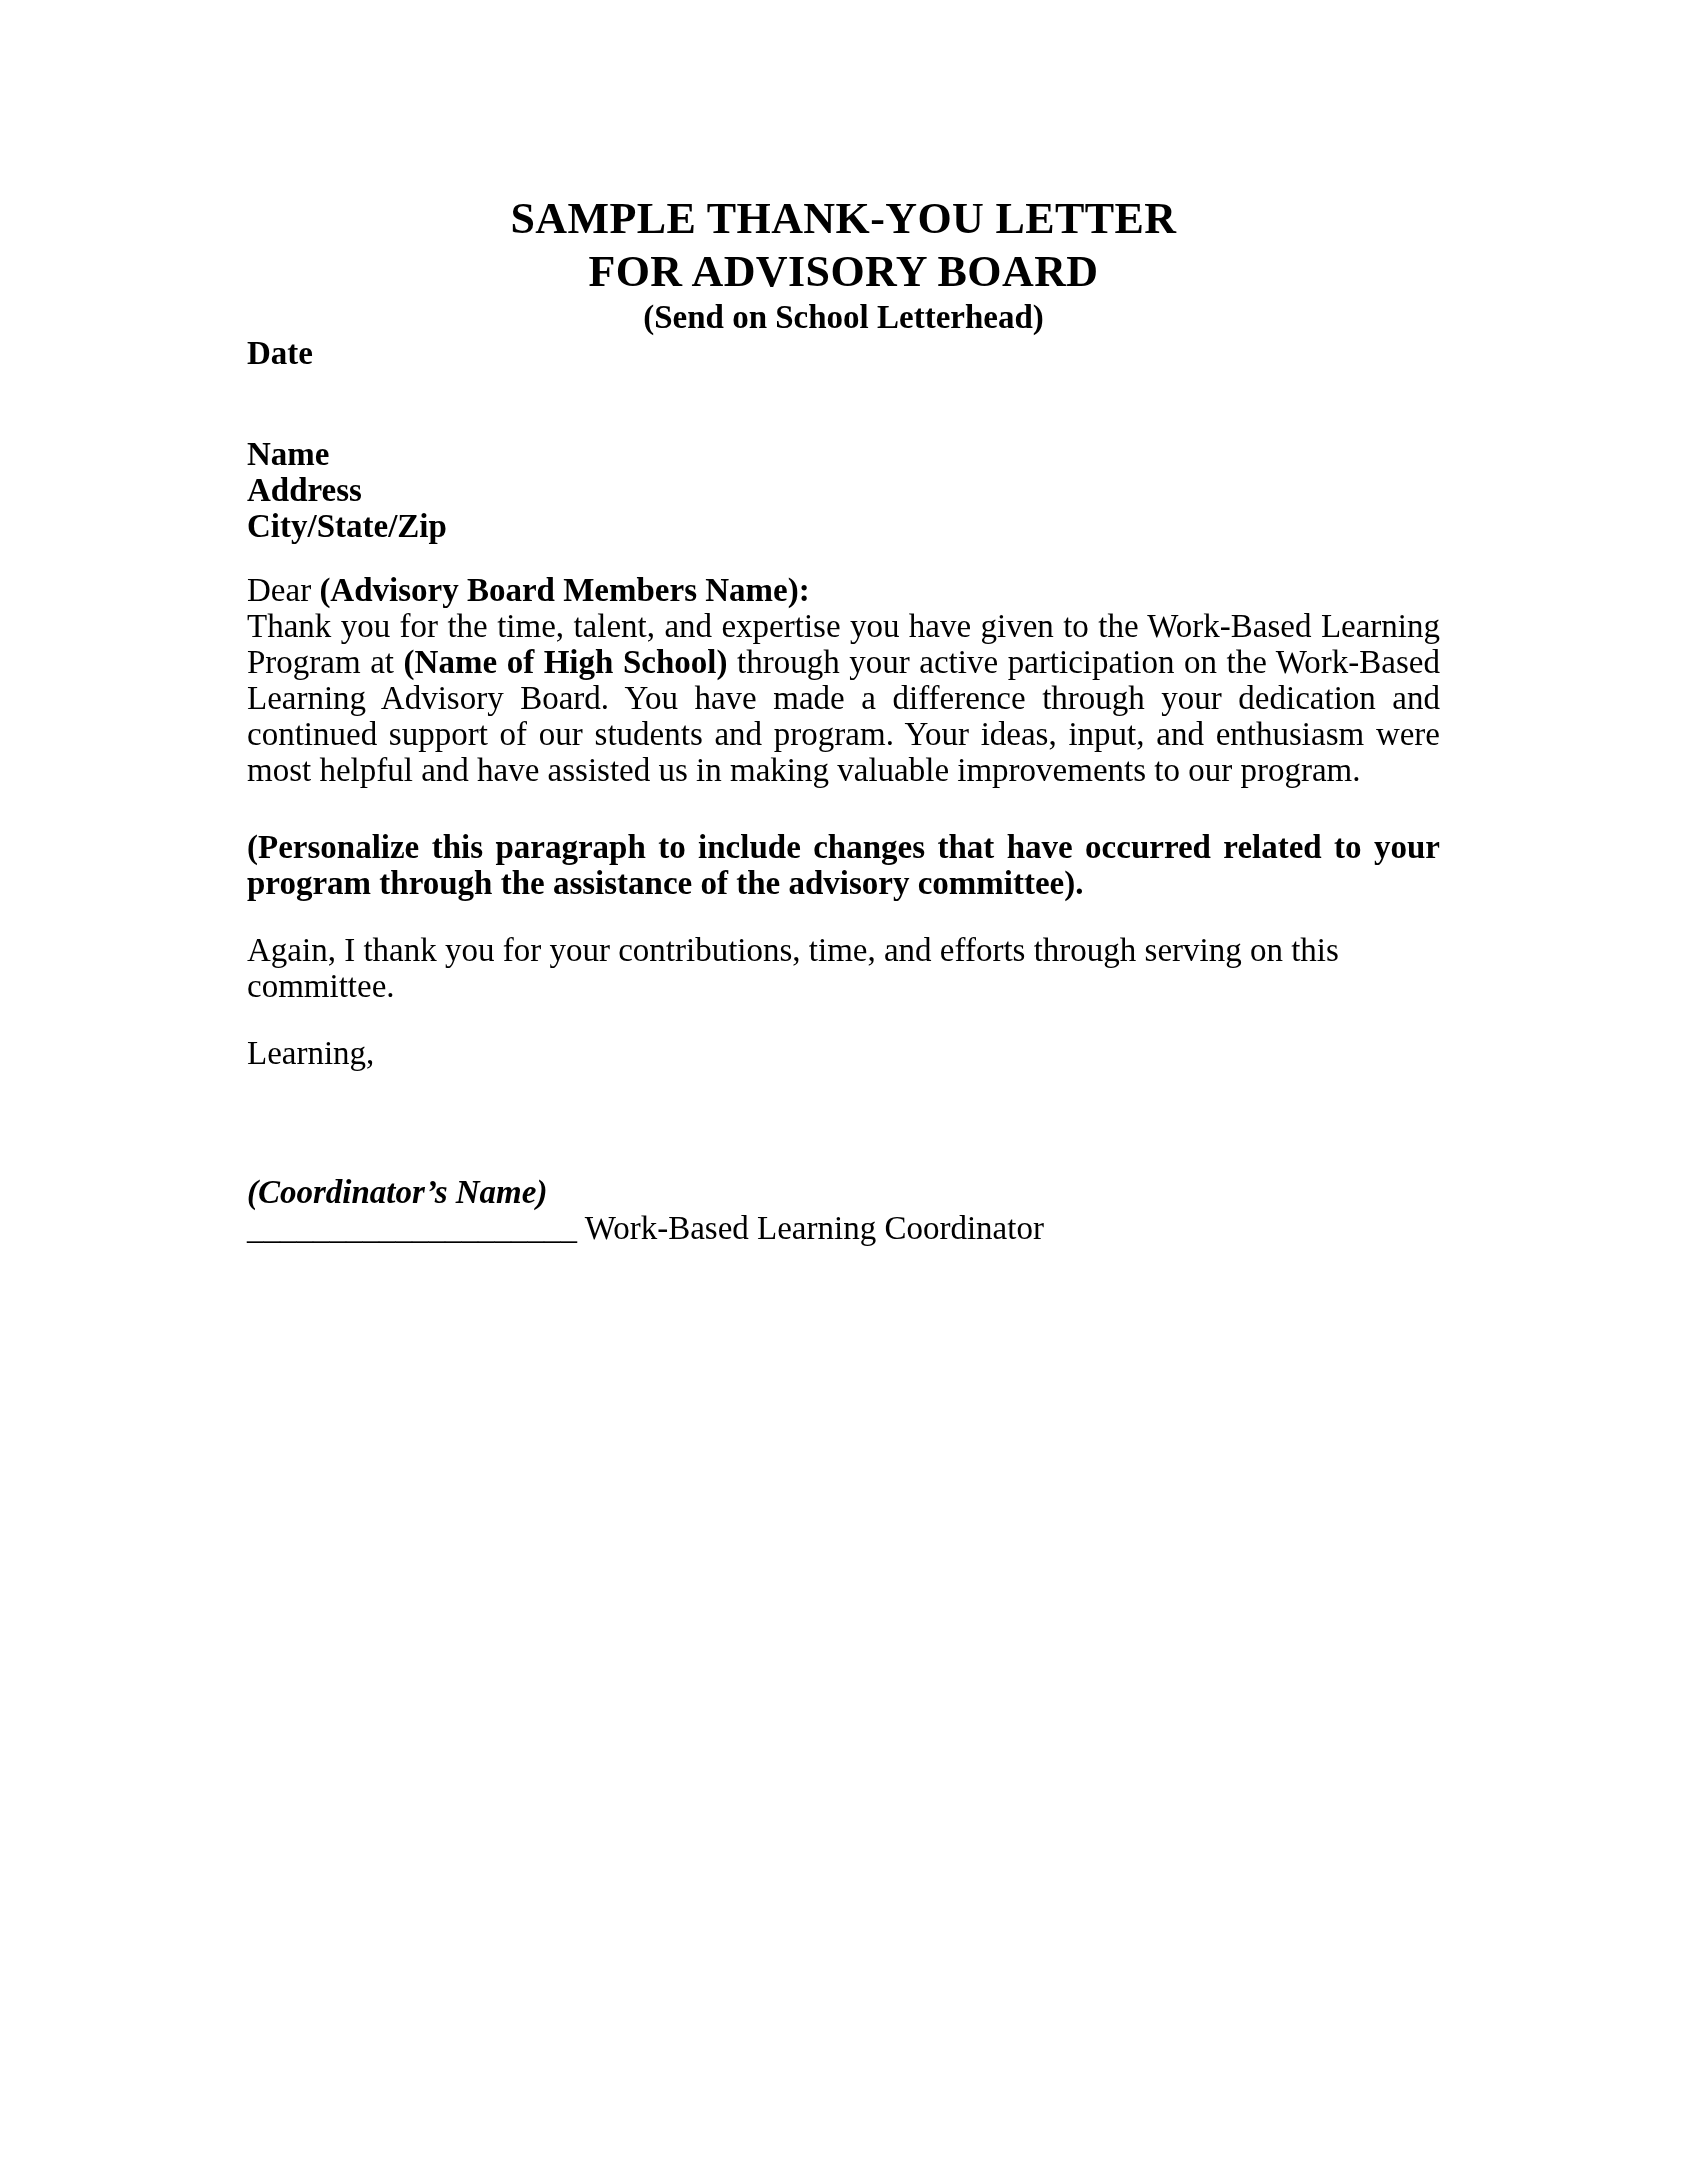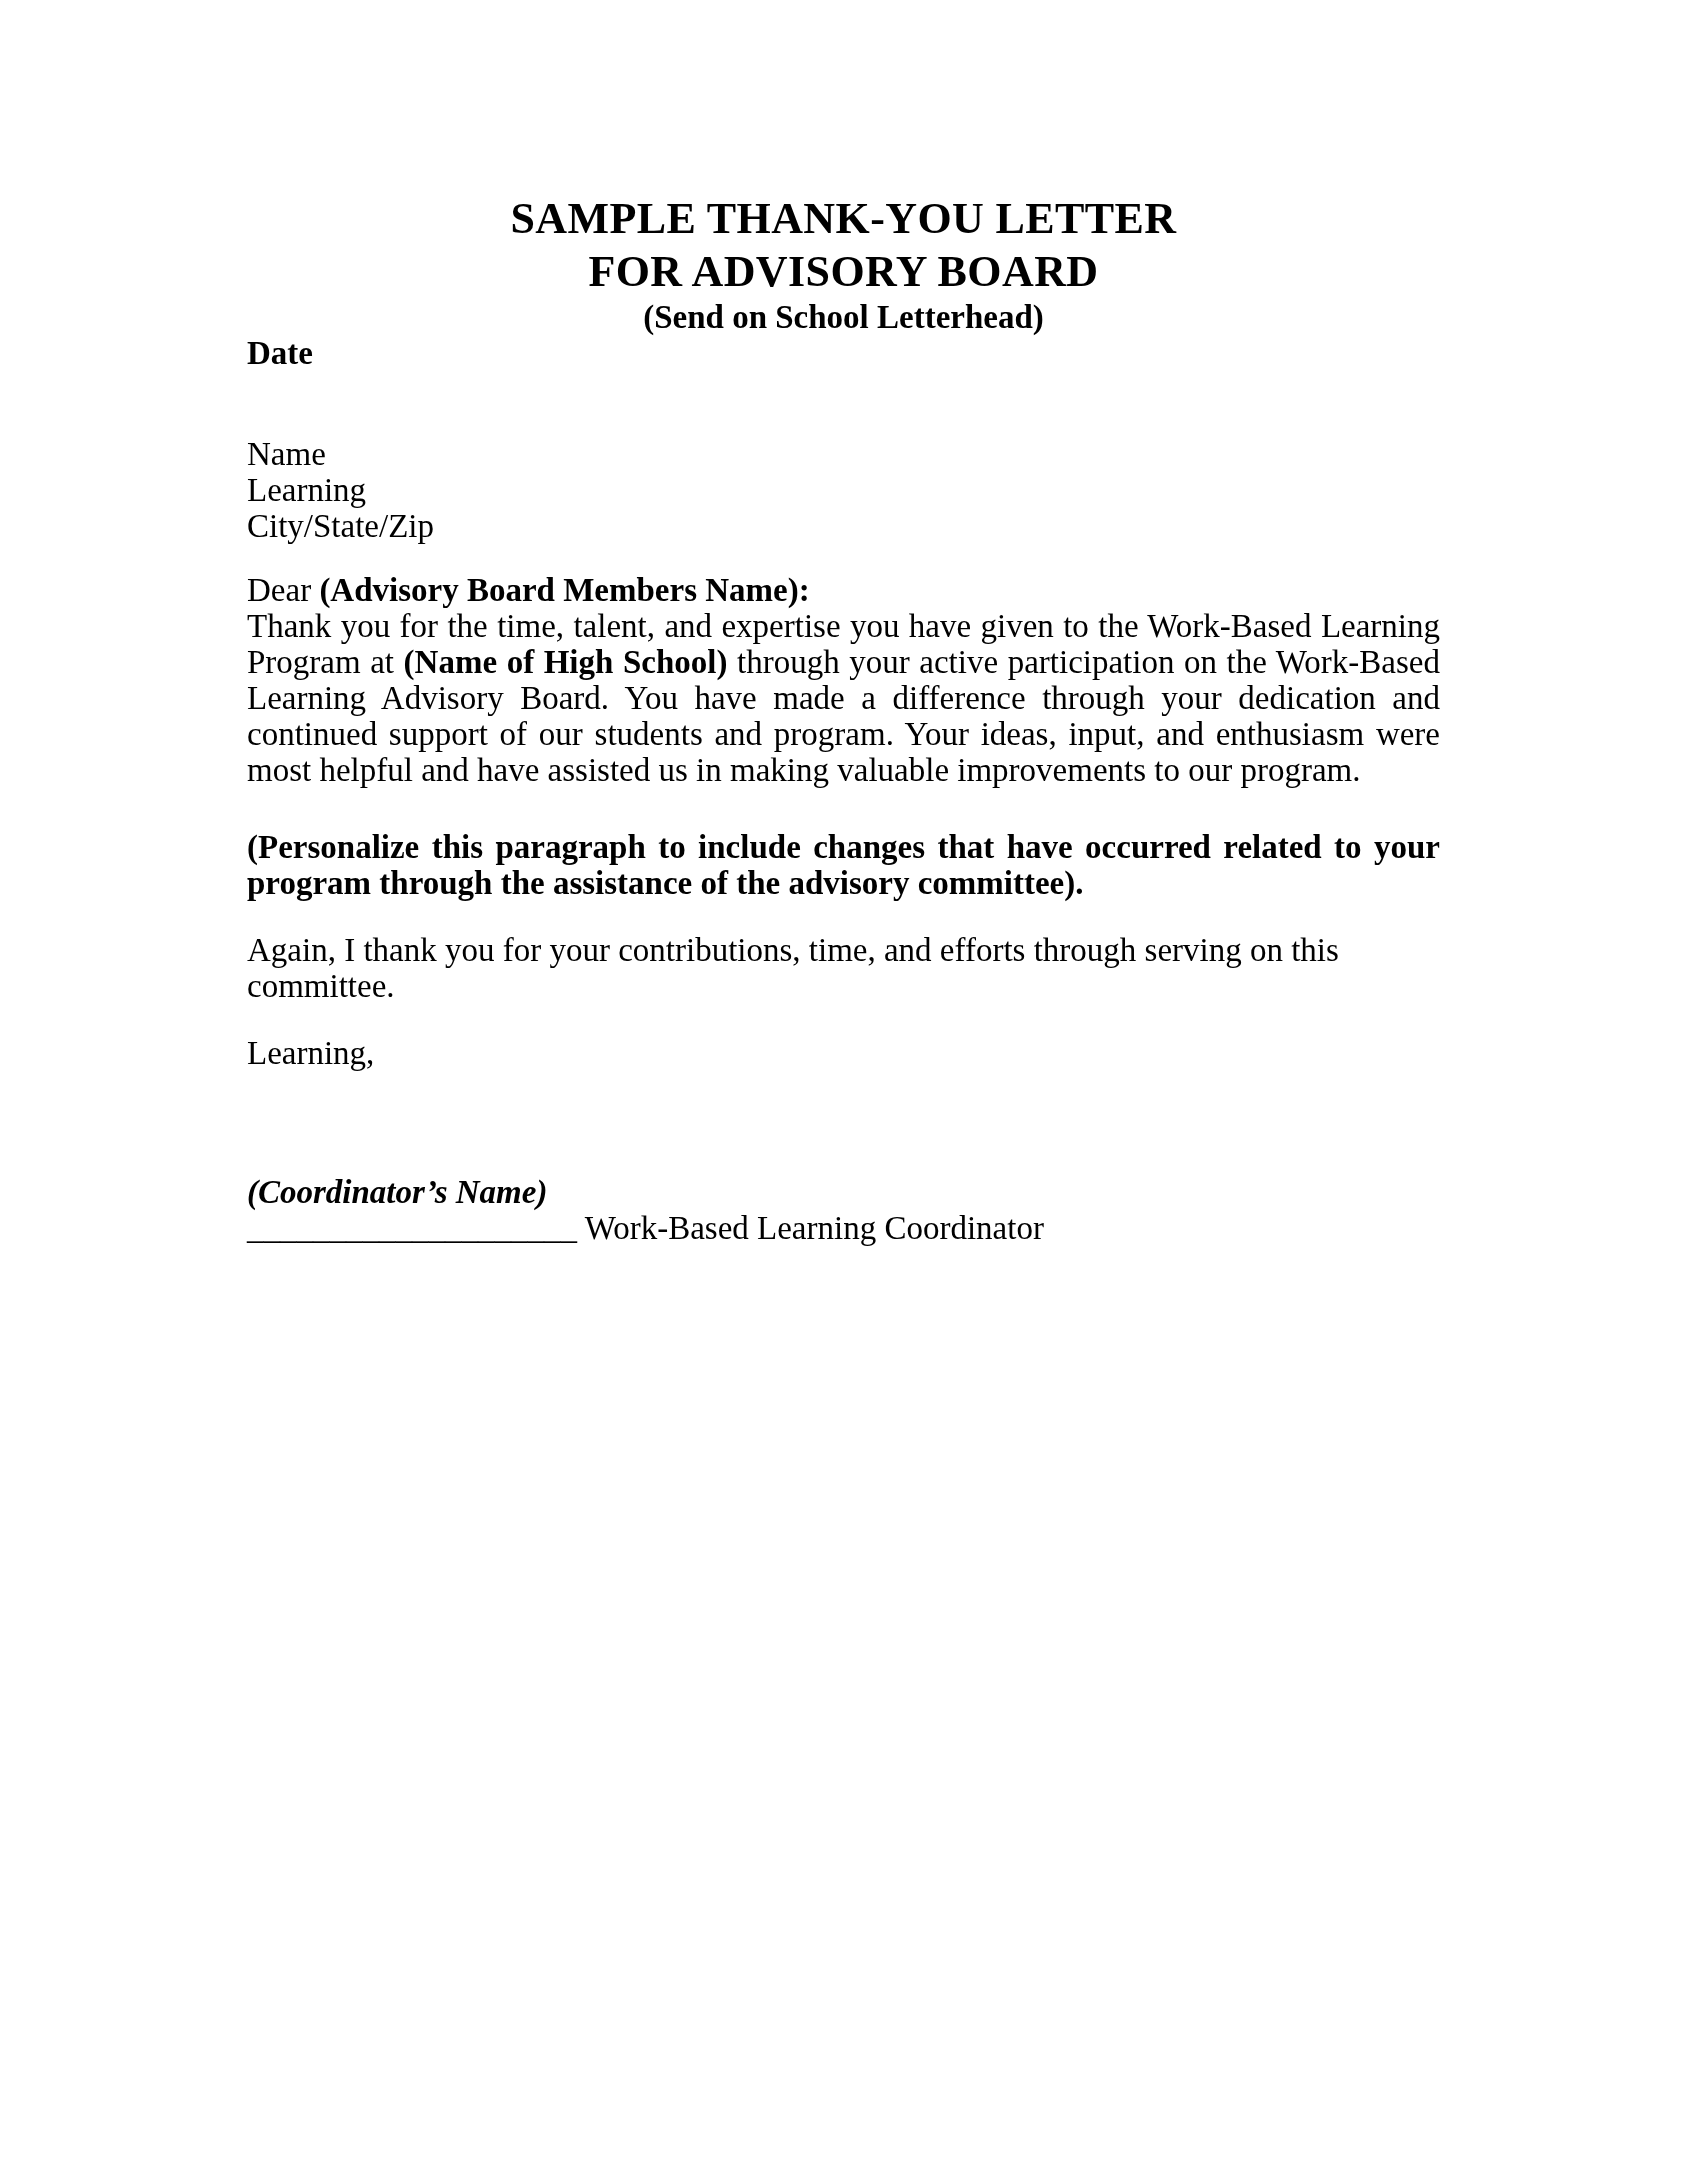--- a/index.html
+++ b/index.html
@@ -30,21 +30,21 @@
   .subtitle {
     text-align: center;
     font-weight: bold;
     margin-top: 1px;
   }
   .date {
     font-weight: bold;
     margin-top: 0;
   }
   .recipient {
-    font-weight: normal;
+    font-weight: bold;
     margin-top: 65px;
   }
   .salutation {
     margin-top: 28px;
   }
   .para-justify {
     text-align: justify;
   }
   .personalize {
     margin-top: 41px;
@@ -73,21 +73,21 @@
     <div>SAMPLE THANK-YOU LETTER</div>
     <div>FOR ADVISORY BOARD</div>
   </div>
 
   <div class="subtitle">(Send on School Letterhead)</div>
 
   <div class="date">Date</div>
 
   <div class="recipient">
     <div>Name</div>
-    <div>Learning</div>
+    <div>Address</div>
     <div>City/State/Zip</div>
   </div>
 
   <div class="salutation">
     <span>Dear </span><span class="bold">(Advisory Board Members Name):</span>
   </div>
 
   <div class="para-justify">
     <span>Thank you for the time, talent, and expertise you have given to the Work-Based Learning Program at </span><span class="bold">(Name of High School)</span><span> through your active participation on the Work-Based Learning Advisory Board. You have made a difference through your dedication and continued support of our students and program. Your ideas, input, and enthusiasm were most helpful and have assisted us in making valuable improvements to our program.</span>
   </div>

